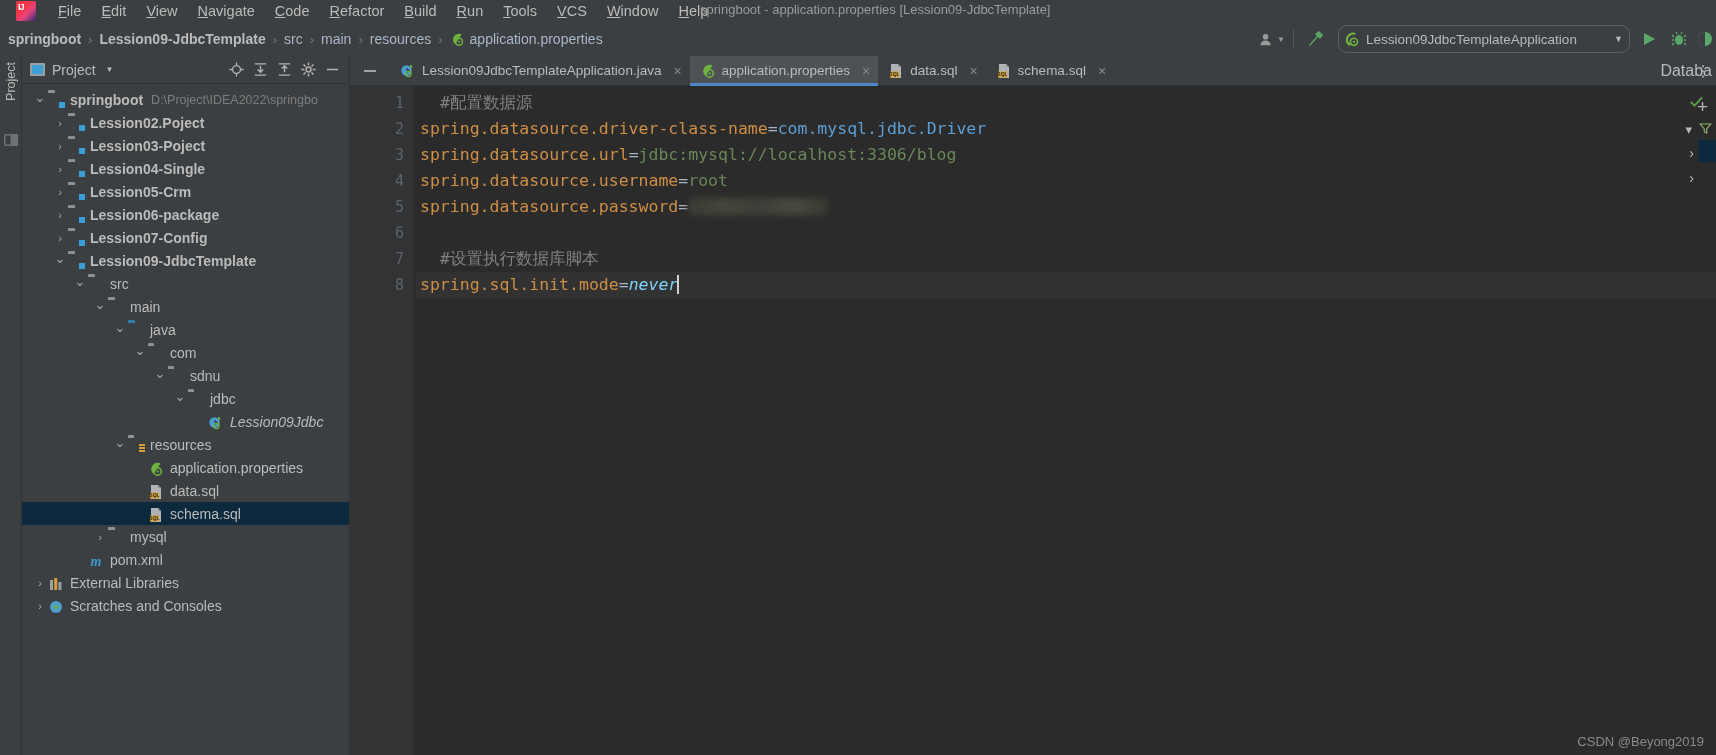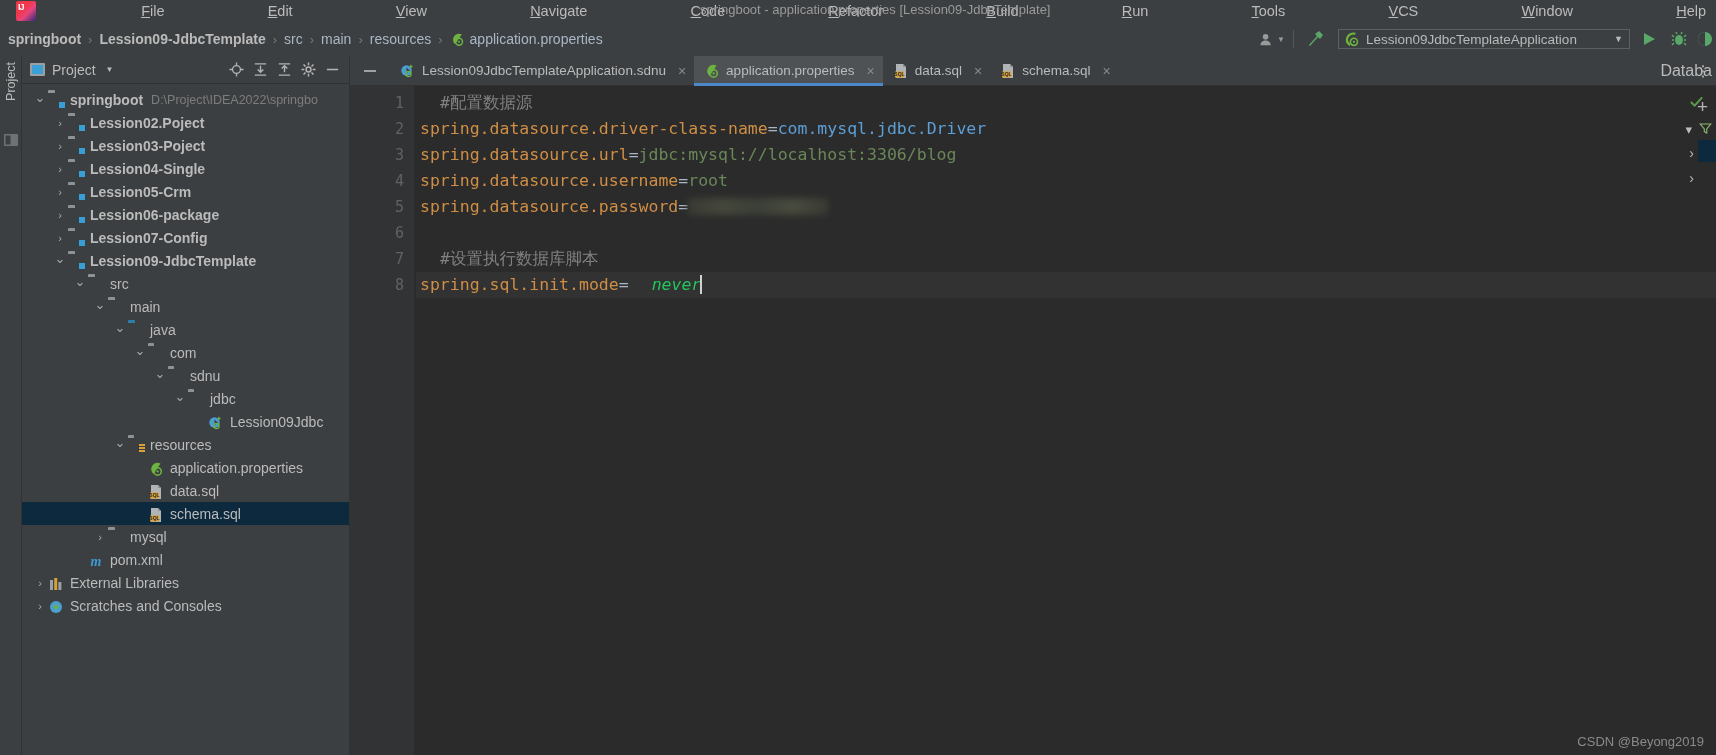--- a/index.html
+++ b/index.html
@@ -7,21 +7,21 @@
     width: 1716px; height: 755px;
     background: #3c3f41;
     font-family: "Liberation Sans", sans-serif;
     overflow: hidden;
   }
   body { position: relative; color: #bbbbbb; }
 
   
   #menubar {
     position: absolute; left: 0; top: 0; width: 1716px; height: 22px;
-    background: #3c3f41; display: flex; align-items: center; justify-content: space-between;
+    background: #3c3f41; display: flex; align-items: center;
   }
   #ij-logo {
     width: 20px; height: 20px; margin-left: 16px; margin-right: 12px;
     position: relative; border-radius: 2px; overflow: hidden;
     background: linear-gradient(135deg,#f2374c 0%,#f2374c 38%,#e8447c 60%,#2b2b7a 100%);
     flex: 0 0 auto;
   }
   #ij-logo::after {
     content: "IJ"; position: absolute; left: 2px; top: 1px;
     font-size: 9px; font-weight: bold; color: #fff; letter-spacing: -1px;
@@ -55,21 +55,21 @@
 
   #nav-right {
     position: absolute; right: 0; top: 0; height: 34px;
     display: flex; align-items: center; gap: 0px;
   }
   .nav-btn {
     width: 30px; height: 30px; display: flex; align-items: center;
     justify-content: center; cursor: default;
   }
   #run-config {
-    height: 20px; min-width: 292px; border: 1px solid #5e6060; border-radius: 0;
+    height: 28px; min-width: 292px; border: 1px solid #5e6060; border-radius: 9px;
     background: #3c3f41; display: flex; align-items: center; padding: 0 6px;
     margin-left: 8px; margin-right: 4px;
   }
   #run-config .rc-label { font-size: 13.5px; color: #b9b9b9; margin-left: 6px; }
   #run-config .rc-arrow { margin-left: auto; color: #b9b9b9; font-size: 9px; padding-left:10px;}
   .vsep { width: 1px; height: 18px; background: #555859; margin: 0 6px; }
 
   
   #tool-strip {
     position: absolute; left: 0; top: 56px; width: 22px; height: 699px;
@@ -184,21 +184,21 @@
     font-family: "DejaVu Sans Mono", monospace; font-size: 16.5px;
     line-height: 26px; padding-top: 4px; white-space: pre;
   }
   .cl { height: 26px; padding-left: 4px; position: relative;}
   .cl.cur { background: #323232; }
   .t-comment { color: #808080; margin-left: 20px; }
   .t-key { color: #cf8e46; }
   .t-eq { color: #a9b7c6; }
   .t-str { color: #6a8759; }
   .t-val-blue { color: #5c9fd6; }
-  .t-val-italic { color: #22c55e; font-style: italic; margin-left: 23px; }
+  .t-val-italic { color: #7dd3fc; font-style: italic; }
   .blur-pass {
     display: inline-block; width: 140px; height: 17px; vertical-align: -3px;
     background: linear-gradient(90deg,#3a3c34,#46493c,#3d4038,#4a4d3f,#393b33);
     filter: blur(3px); border-radius: 2px; opacity: .95;
   }
   .caret {
     display: inline-block; width: 1.5px; height: 19px; background: #d0d0d0;
     vertical-align: -4px; margin-left: -1px;
   }
   #ok-check {
@@ -436,21 +436,21 @@
       <div class="tree-row" style="padding-left: 130px;">
         <span class="tw" style="font-size: 13px; margin-top: -5px;">⌄</span>
         <span class="ticon"><span class="ic-pkg"></span></span>
         <span class="tree-label">sdnu</span>
       </div>
       <div class="tree-row" style="padding-left: 150px;">
         <span class="tw" style="font-size: 13px; margin-top: -5px;">⌄</span>
         <span class="ticon"><span class="ic-pkg"></span></span>
         <span class="tree-label">jdbc</span>
       </div>
-      <div class="tree-row" style="padding-left: 170px;">
+      <div class="tree-row" style="padding-left: 170px; font-style: italic;">
         <span class="tw"></span>
         <span class="ticon">
           <svg class="ic-class" width="16" height="16" viewBox="0 0 16 16">
             <circle cx="6.5" cy="7.5" r="5.2" fill="#4a9fd0"></circle>
             <path d="M6.5 4.5 L10 7.5 L6.5 10.5 Z" fill="#3c3f41"></path>
             <path d="M10 1.5 l3 2 -3 2z" fill="#6db33f"></path>
             <circle cx="8.5" cy="11" r="2.6" fill="none" stroke="#6db33f" stroke-width="1.3"></circle>
           </svg>
         </span>
         <span class="tree-label">Lession09Jdbc</span>
@@ -542,21 +542,21 @@
   <div id="tabs-holder" style="display:flex;">
       <div class="etab">
         <span style="display: inline-flex;">
           <svg width="16" height="16" viewBox="0 0 16 16">
             <circle cx="6.5" cy="7.5" r="5.2" fill="#4a9fd0"></circle>
             <path d="M6.5 4.5 L10 7.5 L6.5 10.5 Z" fill="#3c3f41"></path>
             <path d="M10 1.5 l3 2 -3 2z" fill="#6db33f"></path>
             <circle cx="8.5" cy="11" r="2.6" fill="none" stroke="#6db33f" stroke-width="1.3"></circle>
           </svg>
         </span>
-        <span>Lession09JdbcTemplateApplication.sdnu</span>
+        <span>Lession09JdbcTemplateApplication.java</span>
         <span class="tab-x">×</span>
       </div>
       <div class="etab active">
         <span style="display: inline-flex;">
           <svg width="16" height="16" viewBox="0 0 16 16">
             <path d="M12.5 2.5C9 .8 5 2.5 3.6 6c-1 2.6-.1 5.4 2 7" fill="#6db33f"></path>
             <circle cx="9.6" cy="10.4" r="3.7" fill="none" stroke="#6db33f" stroke-width="1.6"></circle>
             <circle cx="9.6" cy="10.4" r="1.1" fill="#6db33f"></circle>
           </svg>
         </span>

